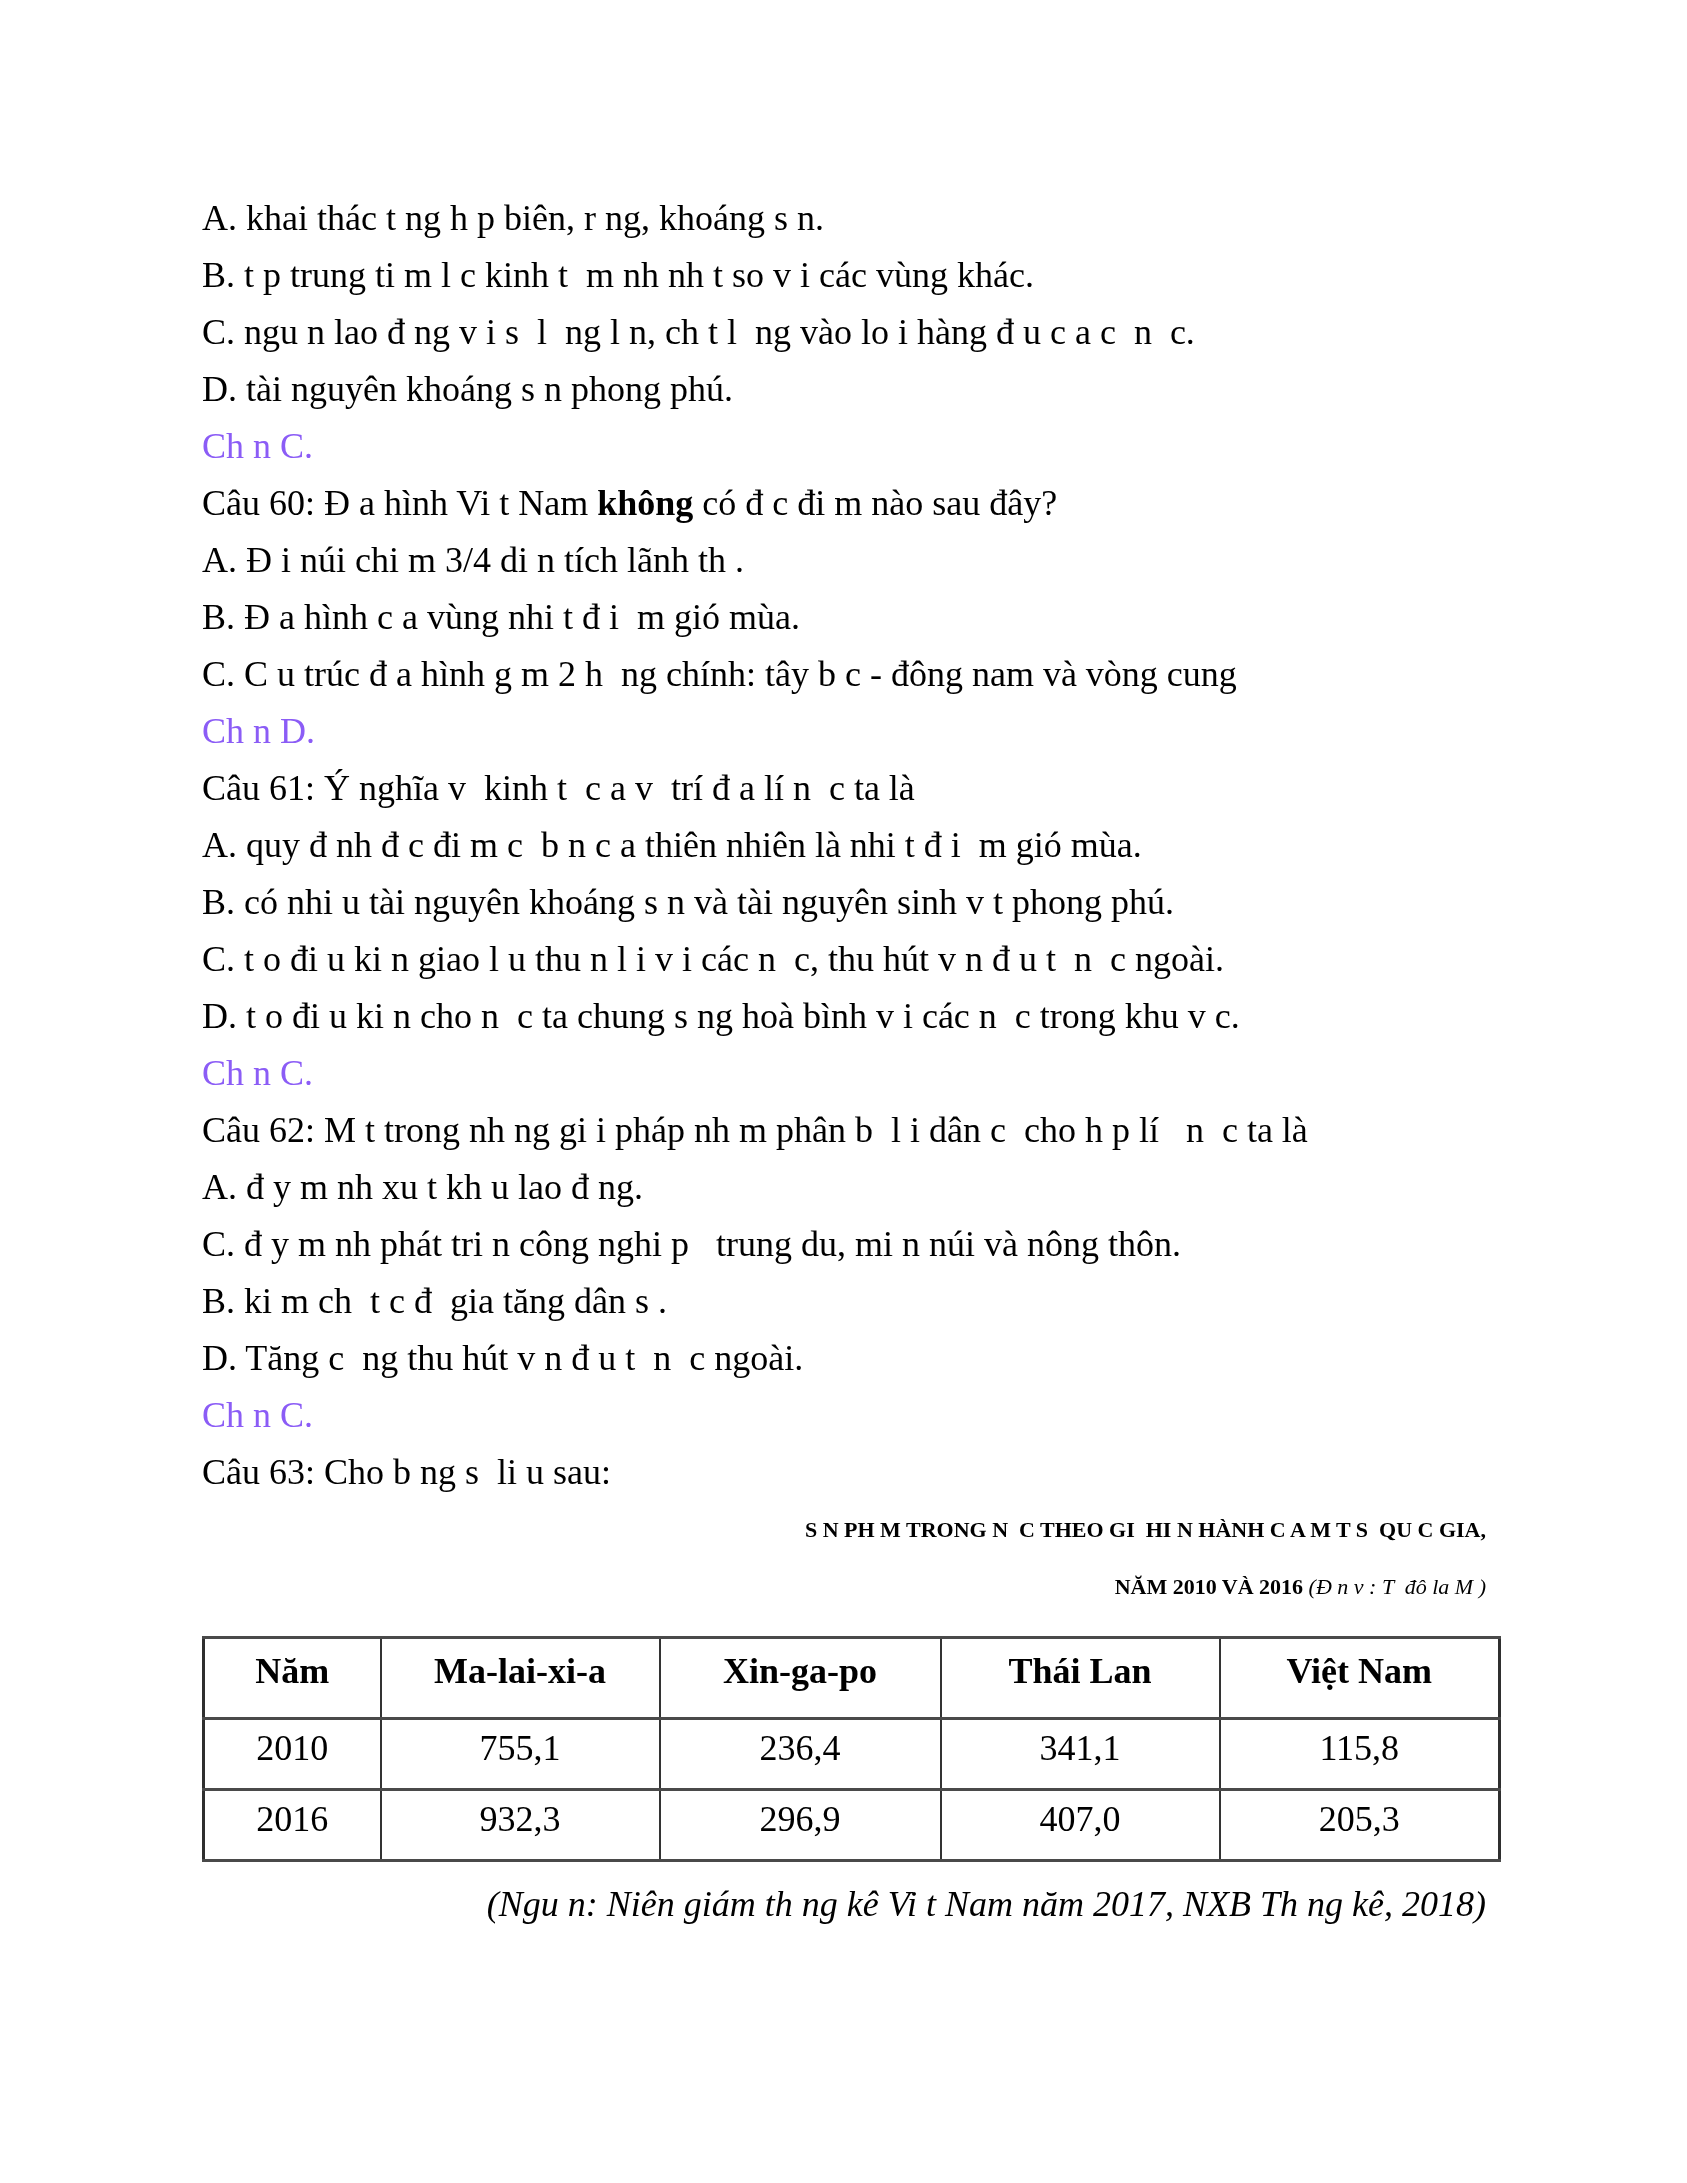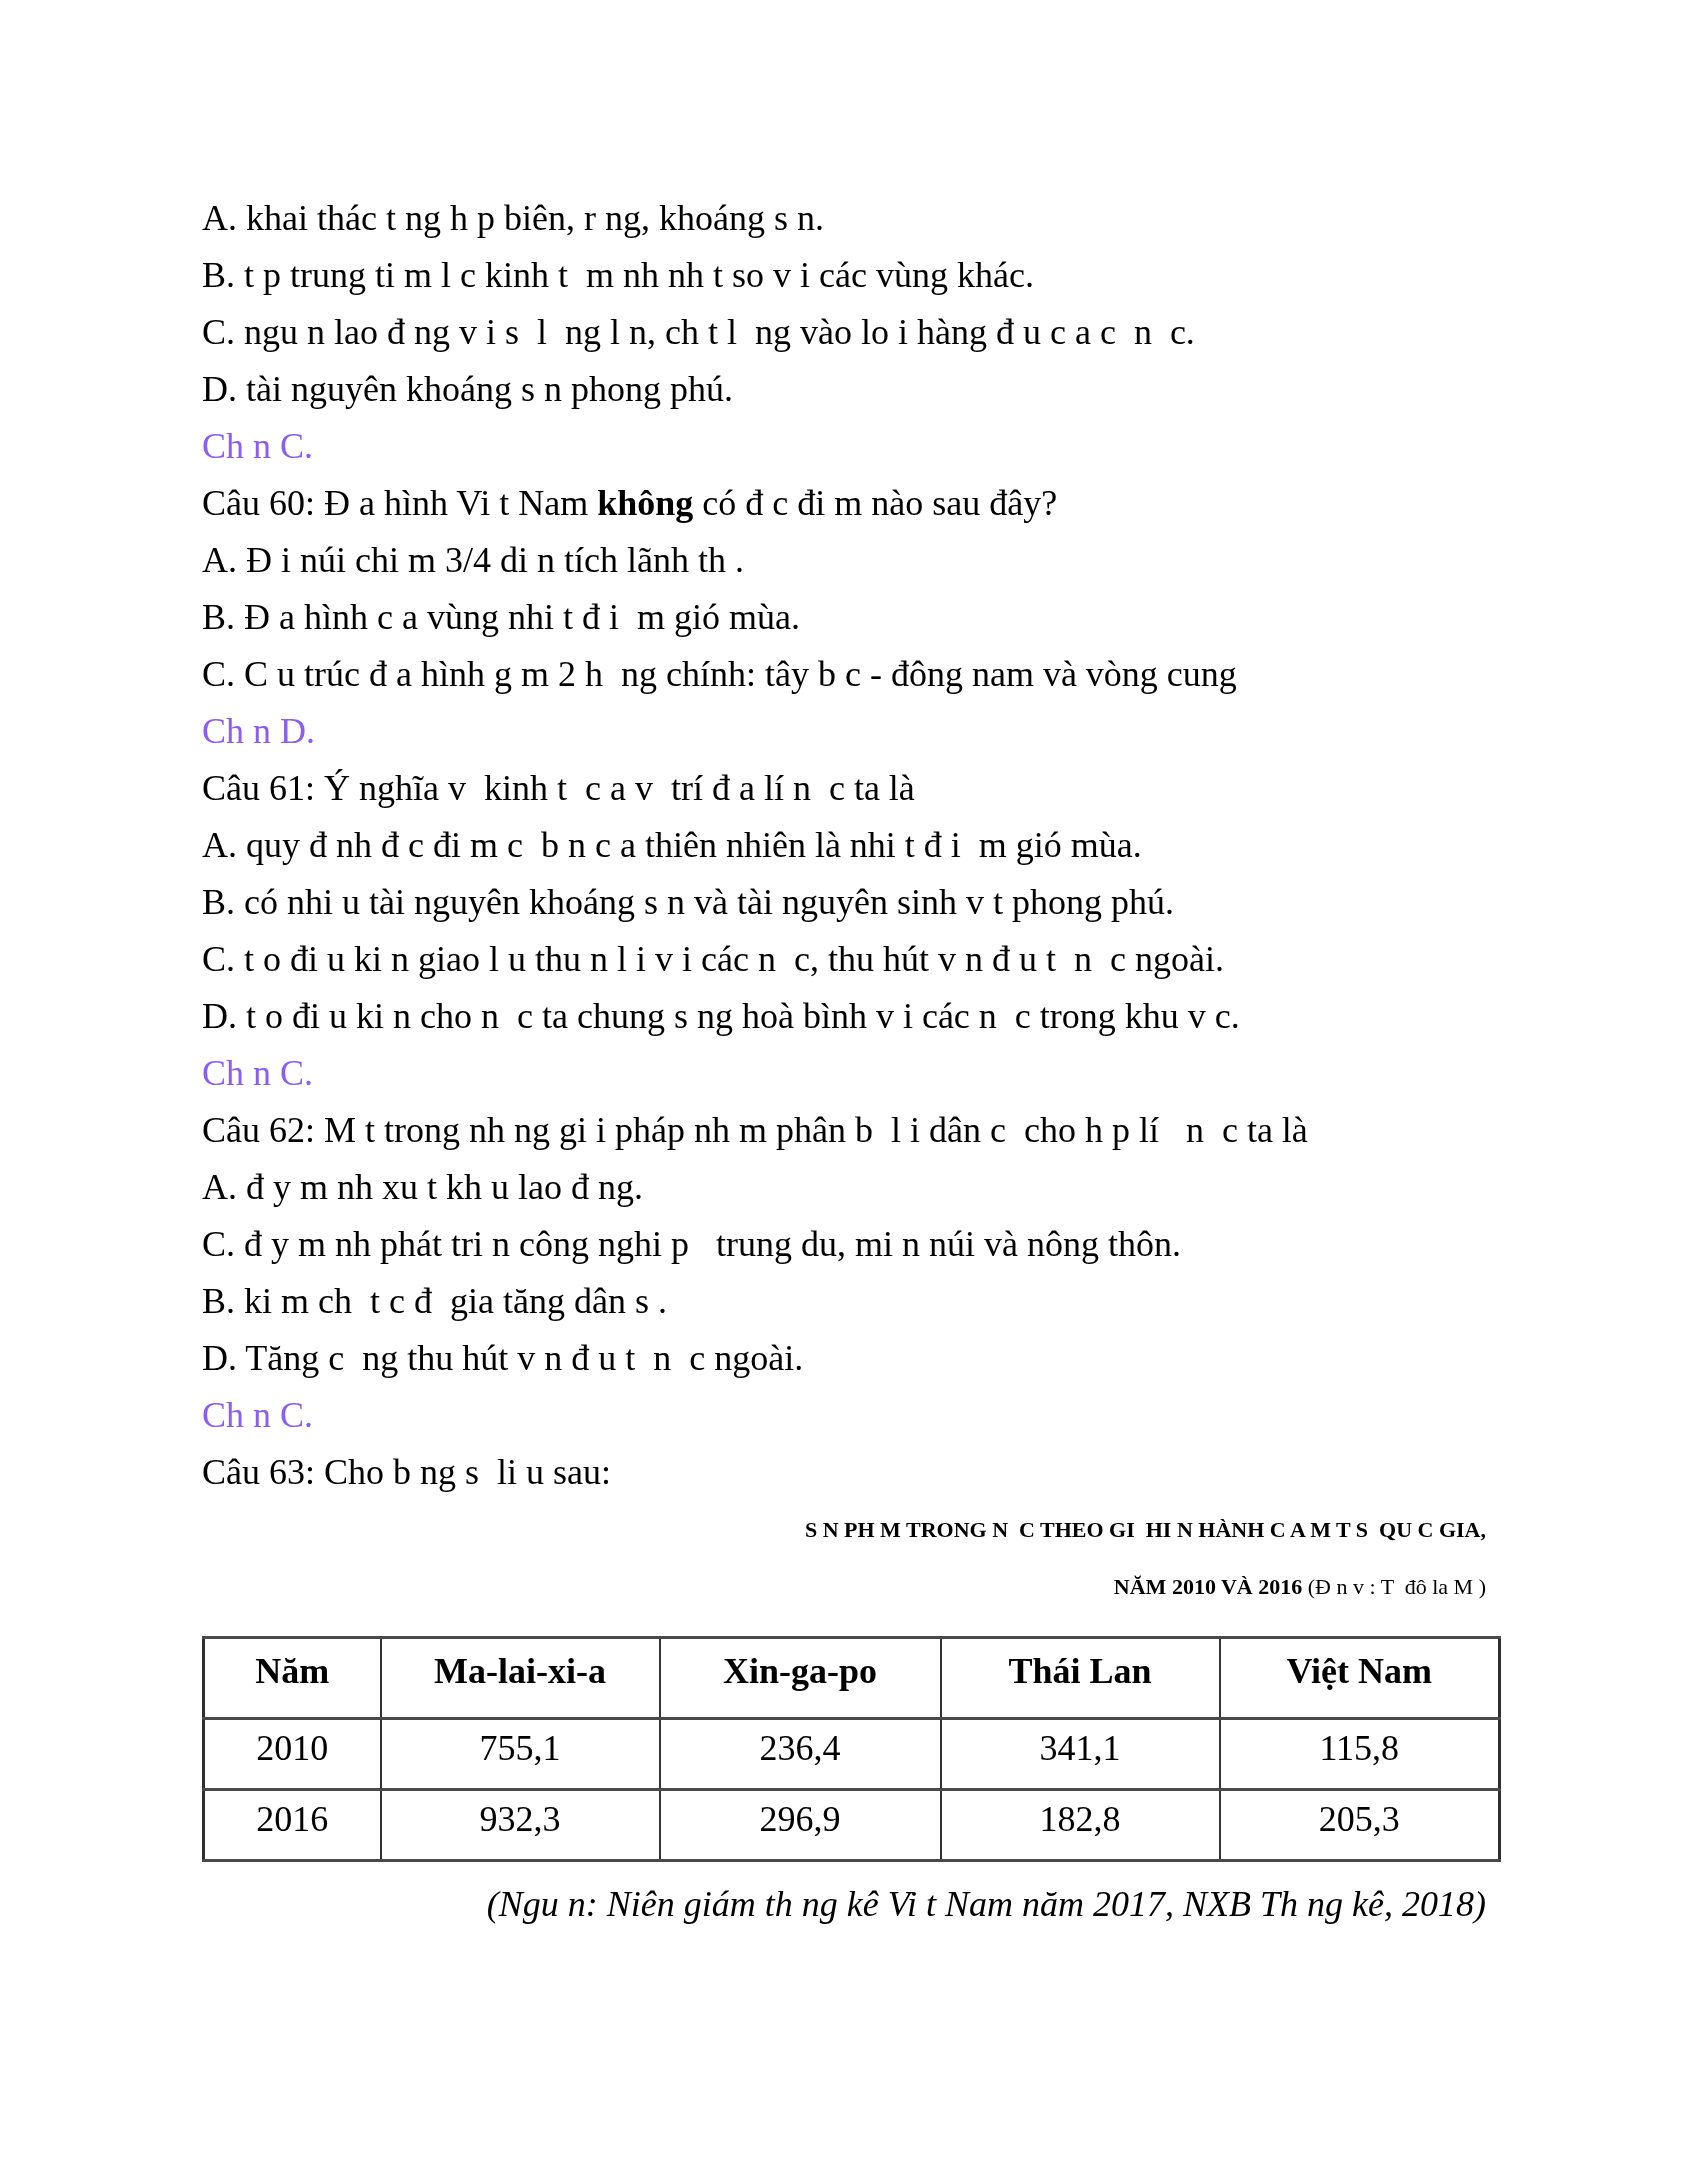--- a/index.html
+++ b/index.html
@@ -25,20 +25,21 @@
   p.title-line {
     margin: 0;
     font-size: 22px;
     line-height: 57px;
     white-space: pre;
     text-align: right;
     font-weight: bold;
   }
   .unit-note {
     font-weight: normal;
+    font-style: italic;
   }
   table.data-table {
     border-collapse: collapse;
     table-layout: fixed;
     width: 1296px;
     margin-top: 21px;
     border: 3.3px solid #2f2f2f;
   }
   table.data-table th, table.data-table td {
     border-left: 2px solid #333333;
@@ -117,21 +118,21 @@
       <td>2010</td>
       <td>755,1</td>
       <td>236,4</td>
       <td>341,1</td>
       <td>115,8</td>
     </tr>
     <tr>
       <td>2016</td>
       <td>932,3</td>
       <td>296,9</td>
-      <td>182,8</td>
+      <td>407,0</td>
       <td>205,3</td>
     </tr>
   </tbody>
     </table>
 
   <p class="source-line">(Ngu n: Niên giám th ng kê Vi t Nam năm 2017, NXB Th ng kê, 2018)</p>
 
 </div>
 
 

